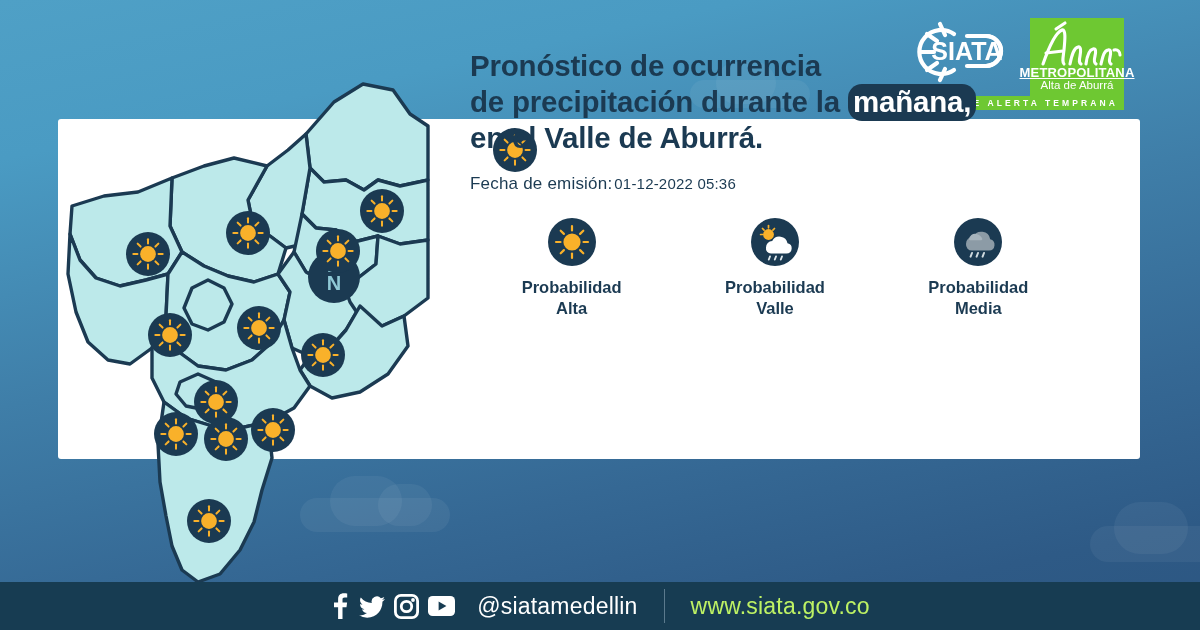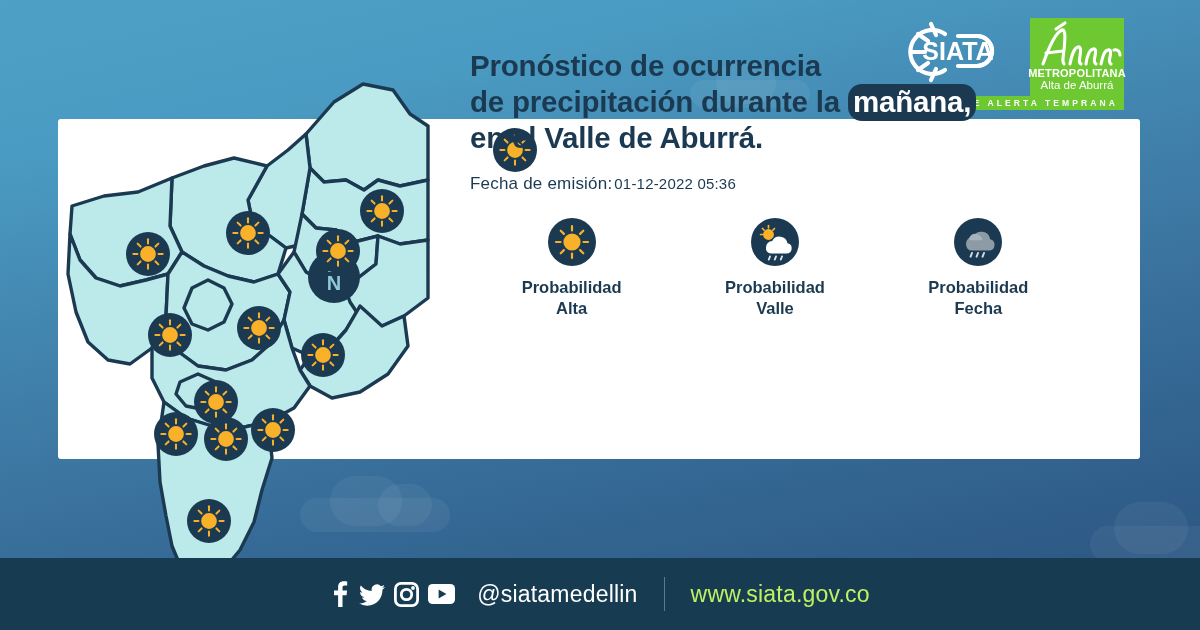--- a/index.html
+++ b/index.html
@@ -14,31 +14,31 @@
     position:absolute; left:0; top:0; width:1200px; height:630px;
     background:linear-gradient(168deg,#4fa0c6 0%,#4a9bc3 18%,#3f7ea8 46%,#356894 70%,#2e5a86 88%,#2c5681 100%);
     overflow:hidden;
   }
   
   .bgcloud { position:absolute; border-radius:999px; background:rgba(255,255,255,0.055); }
   .bgcloud.b2 { background:rgba(255,255,255,0.05); }
   .bgcloud-grp { position:absolute; }
 
   
-  #logos { position:absolute; right:76px; top:18px; display:flex; align-items:flex-start; gap:10px; }
+  #logos { position:absolute; right:76px; top:18px; display:flex; align-items:flex-start; gap:1px; }
   #siata-logo { width:122px; height:68px; position:relative; }
   #area-logo {
     width:94px; height:78px; background:#6ec832; position:relative;
     display:flex; flex-direction:column; justify-content:flex-end;
     align-items:center; padding-bottom:4px;
   }
   .area-script {
     position:absolute; left:0; right:0; top:2px; height:50px;
   }
-  .area-l1 { color:#fff; font-size:11px; font-weight:bold; letter-spacing:.2px; line-height:12px; }
+  .area-l1 { color:#fff; font-size:13px; font-weight:bold; letter-spacing:.2px; line-height:12px;text-decoration:underline; }
   .area-l2 { color:#fff; font-size:11.5px; line-height:13px; }
   #tagline {
     position:absolute; right:76px; top:96px;
     background:#6ec832; color:#fff; font-size:8.5px; font-weight:bold;
     letter-spacing:3.1px; padding:2px 6px 2px 8px; white-space:nowrap;
   }
 
   
   #card {
     position:absolute; left:58px; top:119px; width:1082px; height:340px;
@@ -60,21 +60,21 @@
   #fecha .val { font-size:15px; margin-left:2px; }
 
   
   #legend { position:absolute; left:470px; top:218px; width:610px; display:flex;font-weight:bold; }
   .leg { flex:1; display:flex; flex-direction:column; align-items:center; }
   .leg-ico { width:48px; height:48px; }
   .leg-txt { margin-top:11px; color:#1b3a52; font-size:16.5px; line-height:21px; text-align:center; }
 
   
   #footer {
-    position:absolute; left:0; bottom:0; width:1200px; height:72px;
+    position:absolute; left:0; bottom:0; width:1200px; height:48px;
     background:#173c52; display:flex; align-items:center; justify-content:center; gap:0;
   }
   #social { display:flex; align-items:center; gap:9px; }
   #handle { color:#fff; font-size:23px; margin-left:22px; letter-spacing:.2px; }
   #divider { width:1px; height:34px; background:#5b7a8d; margin:0 26px; }
   #site { color:#bef264; font-size:23px; letter-spacing:.2px; }
 </style>
 </head>
 <body>
 
@@ -471,21 +471,21 @@
         <path d="M15 21.5 a6 6 0 0 1 7.4 -5.6 a8.4 8.4 0 0 1 6 5.2
                  a5 5 0 0 1 -1 1.2 H16 Z" fill="#a7b4bd"></path>
         <g stroke="#cfd9de" stroke-width="2" stroke-linecap="round">
           <line x1="18" y1="35" x2="16.6" y2="38.6"></line>
           <line x1="24" y1="35" x2="22.6" y2="38.6"></line>
           <line x1="30" y1="35" x2="28.6" y2="38.6"></line>
         </g>
       </svg>
       <div class="leg-txt">
         <div>Probabilidad</div>
-        <div>Fecha</div>
+        <div>Media</div>
       </div>
     </div>
   </div>
 
   <div id="footer">
     <div id="social">
       <svg width="20" height="26" viewBox="0 0 20 26">
         <path d="M12.5 26 V14.2 h4 l.6-4.6 h-4.6 V6.7 c0-1.3.4-2.2 2.3-2.2 h2.4 V.4 C16.8.3 15.4.2 13.8.2
                  c-3.4 0-5.7 2.1-5.7 5.9 v3.5 H4 v4.6 h4.1 V26 Z" fill="#fff"></path>
       </svg>

